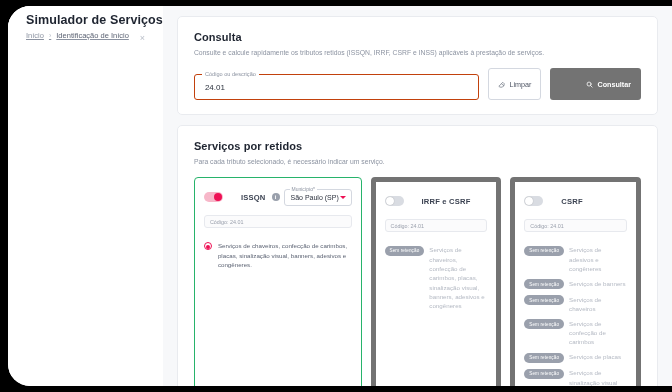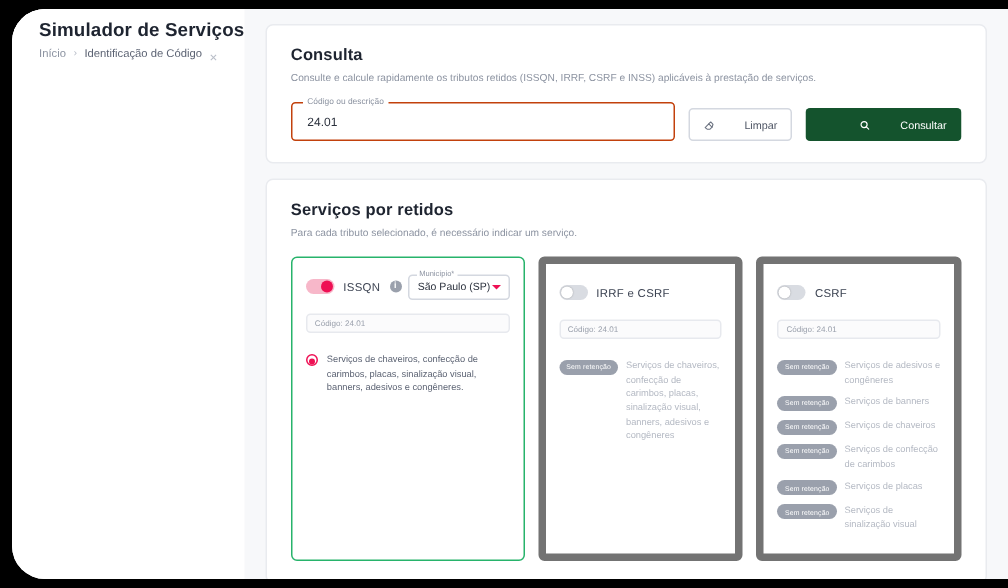--- a/index.html
+++ b/index.html
@@ -39,20 +39,21 @@
     color: #1e2430;
     letter-spacing: .1px;
   }
   .breadcrumb {
     margin-top: 4px;
     font-size: 7.5px;
     color: #8c93a1;
     display: flex;
     align-items: center;
     gap: 5px;
+    text-decoration: underline;
   }
   .breadcrumb .crumb-cur { color: #5c6373; }
   .breadcrumb .sep { color: #b8bdc8; font-size: 7px; }
   .yellow-caret {
     position: absolute;
     left: 289px; top: 32px;
     width: 2px; height: 8px;
     background: #f5cf2e;
   }
   .close-x {
@@ -122,40 +123,40 @@
     white-space: nowrap;
   }
   .outlined-field .value {
     position: absolute;
     left: 10px; top: 8px;
     font-size: 8px;
     color: #2b313d;
   }
 
   .btn {
-    height: 22px;
+    height: 32px;
     border-radius: 3px;
     display: inline-flex;
     align-items: center;
-    gap: 20px;
+    gap: 4px;
     padding: 0 9px;
     font-size: 7.2px;
     cursor: pointer;
     white-space: nowrap;
     border: 1px solid transparent;
   }
   .btn-outline {
     background: #fff;
     border-color: #d4d8e0;
     color: #4e5564;
   }
   .btn-primary {
-    background: #14532d;
+    background: #737373;
     color: #fff;
-    font-weight: normal;
+    font-weight: bold;
     padding-left: 35px;
   }
   .btn svg { display: block; }
 
   
   .tribute-grid {
     margin-top: 11px;
     display: flex;
     gap: 9px;
   }
@@ -197,23 +198,24 @@
     top: 1px; left: 1px;
     width: 8px; height: 8px;
     border-radius: 50%;
     background: #ffffff;
     box-shadow: 0 0 1px rgba(0,0,0,.35);
   }
   .toggle.on { background: #f7b7c9; }
   .toggle.on .knob { left: 10px; background: #ee1054; box-shadow: none; }
   .tog-label {
     font-size: 7.6px;
-    font-weight: normal;
+    font-weight: bold;
     color: #3c4352;
     letter-spacing: .2px;
+    margin-left: 12px;
   }
 
   .head-right {
     display: flex;
     align-items: center;
     gap: 4px;
   }
   .info-dot {
     width: 8px; height: 8px;
     border-radius: 50%;
@@ -336,21 +338,21 @@
 <body>
 
 <div class="device-frame">
 <div class="page">
 
   <div class="topbar">
     <div class="app-title">Simulador de Serviços</div>
     <div class="breadcrumb">
       <span>Início</span>
       <span class="sep">›</span>
-      <span class="crumb-cur">Identificação de Código</span>
+      <span class="crumb-cur">Identificação de Início</span>
     </div>
     <div class="yellow-caret"></div>
     <div class="close-x">×</div>
   </div>
 
   <div class="body-scroll">
 
     <div class="card-panel">
       <div class="section-title">Consulta</div>
       <div class="section-sub">Consulte e calcule rapidamente os tributos retidos (ISSQN, IRRF, CSRF e INSS) aplicáveis à prestação de serviços.</div>

